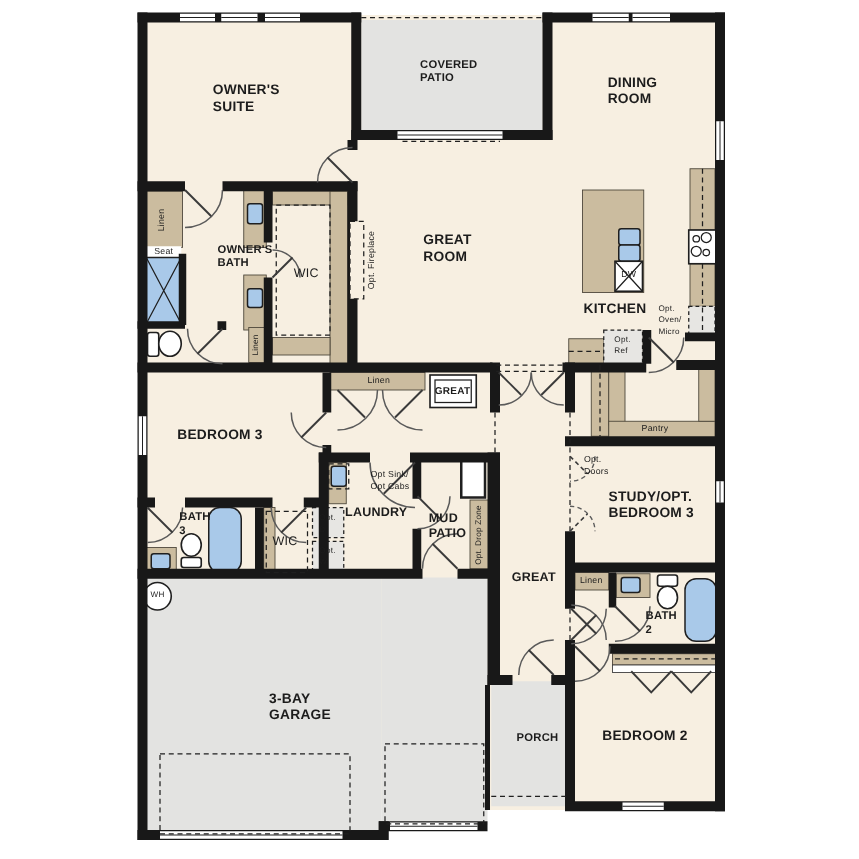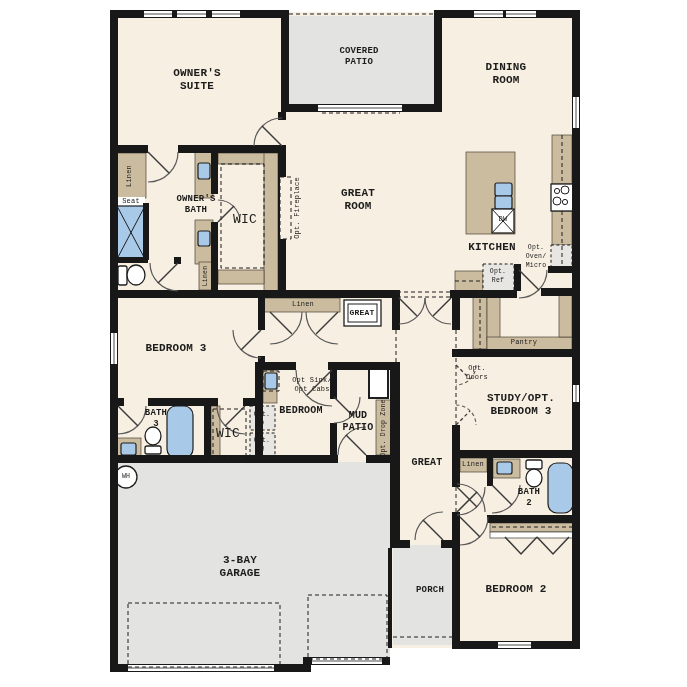--- a/index.html
+++ b/index.html
@@ -16,27 +16,27 @@
   .win{fill:#ffffff;}
   .wline{stroke:#1f1f1f;stroke-width:0.8;fill:none;}
   .dsh{fill:none;stroke:#1f1f1f;stroke-width:1;stroke-dasharray:4 3;}
   .dshf{fill:var(--floor);stroke:#1f1f1f;stroke-width:1;stroke-dasharray:4 3;}
   .arc{fill:none;stroke:#5a5a5a;stroke-width:1.2;}
   .arcd{fill:none;stroke:#5a5a5a;stroke-width:1.1;stroke-dasharray:3.5 2.6;}
   .leaf{fill:none;stroke:#3a3a3a;stroke-width:1.5;}
   .leafd{fill:none;stroke:#3a3a3a;stroke-width:1.3;stroke-dasharray:3.5 2.6;}
   .thin{fill:none;stroke:#1f1f1f;stroke-width:1;}
   .labels{position:absolute;left:0;top:0;width:687px;height:687px;}
-  .lbl{position:absolute;transform:translate(-50%,-50%);color:#1c1c1c;text-align:center;
-       white-space:pre-line;line-height:1.22;letter-spacing:.2px;font-family:Liberation Mono, monospace;}
+  .lbl{position:absolute;transform:translate(-50%,-50%);color:#1c1c1c;text-align:left;
+       white-space:pre-line;line-height:1.22;letter-spacing:.2px;}
   .b11{font-weight:bold;font-size:11px;}
   .b10{font-weight:bold;font-size:10px;}
   .b9{font-weight:bold;font-size:9px;}
   .b8{font-weight:bold;font-size:8px;}
-  .s8{font-size:13px;}
+  .s8{font-size:10px;}
   .s7{font-size:7px;line-height:1.3;}
   .s65{font-size:6.5px;line-height:1.35;}
   .v{writing-mode:vertical-rl;transform:translate(-50%,-50%) rotate(180deg);}
 </style>
 </head>
 <body>
 
 <div id="stage">
 
 <svg id="plan-svg" width="687" height="687" viewBox="0 0 687 687">
@@ -280,21 +280,21 @@
   <div class="lbl s7 v" style="left:298px;top:208px">Opt. Fireplace</div>
   <div class="lbl s7" style="left:131px;top:202px">Seat</div>
   <div class="lbl s7 v" style="left:130px;top:176px">Linen</div>
   <div class="lbl s65 v" style="left:206px;top:276px">Linen</div>
   <div class="lbl s7" style="left:303px;top:305px">Linen</div>
   <div class="lbl b8" style="left:362px;top:313px">GREAT</div>
   <div class="lbl b11" style="left:176px;top:349px">BEDROOM 3</div>
   <div class="lbl b9" style="left:156px;top:419px">BATH
 3</div>
   <div class="lbl s8" style="left:228px;top:434px">WIC</div>
-  <div class="lbl b10" style="left:301px;top:411px">BEDROOM</div>
+  <div class="lbl b10" style="left:301px;top:411px">LAUNDRY</div>
   <div class="lbl b10" style="left:358px;top:422px">MUD
 PATIO</div>
   <div class="lbl s7" style="left:312px;top:385px">Opt Sink/
 Opt Cabs</div>
   <div class="lbl s65" style="left:262px;top:420px">Opt.
 D</div>
   <div class="lbl s65" style="left:262px;top:446px">Opt.
 W</div>
   <div class="lbl s65 v" style="left:384px;top:428px">Opt. Drop Zone</div>
   <div class="lbl b10" style="left:427px;top:463px">GREAT</div>

